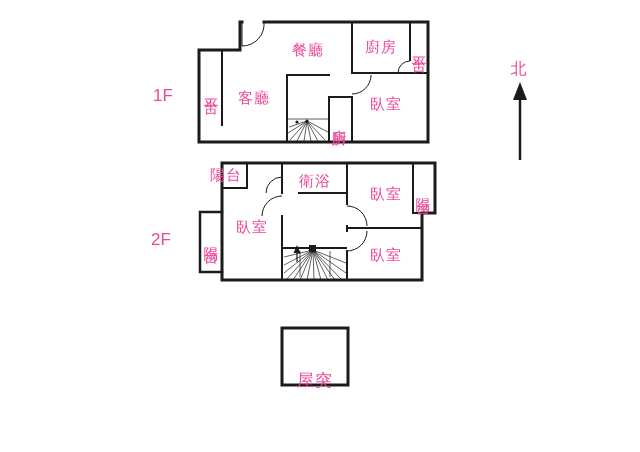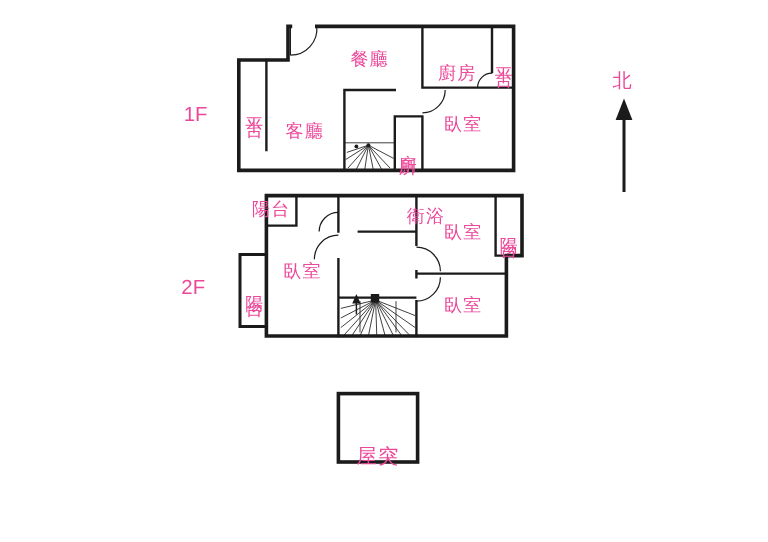--- a/index.html
+++ b/index.html
@@ -114,33 +114,33 @@
 
     <g>
       <path d="M520 160 V98" fill="none" stroke="#1b1b1b" stroke-width="2.5"></path>
       <polygon points="513,100 527,100 520,82" fill="#1b1b1b"></polygon>
     </g>
   </svg>
 
   <div class="lbl floor-tag" style="left:163px;top:96px;">1F</div>
 
   <div class="lbl vert" style="left:211px;top:88px;">平台</div>
-  <div class="lbl" style="left:254px;top:110px;text-align:right;">客廳</div>
+  <div class="lbl" style="left:254px;top:98px;text-align:right;">客廳</div>
   <div class="lbl" style="left:308px;top:50px;">餐廳</div>
-  <div class="lbl" style="left:381px;top:62px;">廚房</div>
+  <div class="lbl" style="left:381px;top:47px;">廚房</div>
   <div class="lbl vert" style="left:419px;top:46px;">平台</div>
   <div class="lbl vert" style="left:339px;top:119px;">廁所</div>
   <div class="lbl" style="left:386px;top:104px;">臥室</div>
 
   <div class="lbl floor-tag" style="left:161px;top:240px;">2F</div>
 
   <div class="lbl" style="left:226px;top:175px;">陽台</div>
   <div class="lbl vert" style="left:211px;top:237px;">陽台</div>
   <div class="lbl" style="left:252px;top:227px;">臥室</div>
-  <div class="lbl" style="left:315px;top:181px;margin-left:40px;">衛浴</div>
+  <div class="lbl" style="left:315px;top:181px;">衛浴</div>
   <div class="lbl" style="left:386px;top:194px;">臥室</div>
   <div class="lbl vert" style="left:423px;top:188px;">陽台</div>
   <div class="lbl" style="left:386px;top:255px;">臥室</div>
 
   <div class="lbl big" style="left:315px;top:356px;margin-top:25px;">屋突</div>
 
   <div class="lbl" style="left:519px;top:69px;font-size:16px;">北</div>
 
 </div>
 

